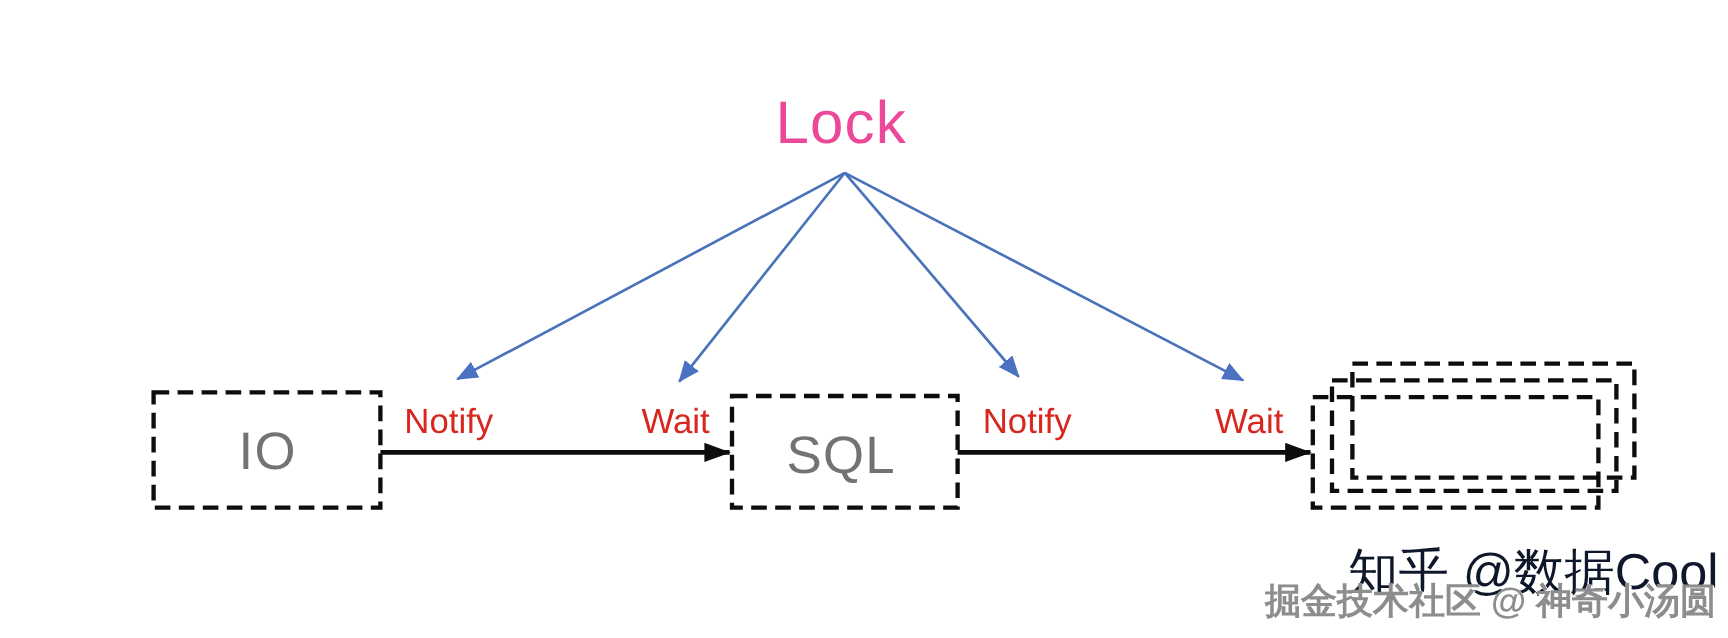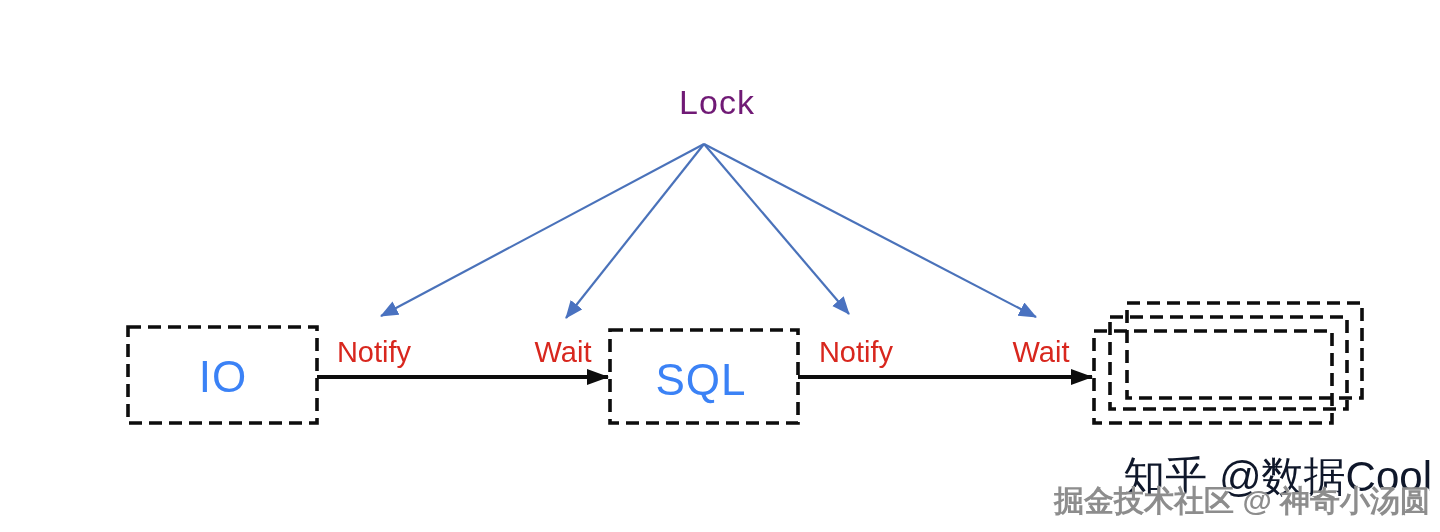--- a/index.html
+++ b/index.html
@@ -21,28 +21,27 @@
     top: 0;
   }
   .abs {
     position: absolute;
     white-space: nowrap;
   }
   .centered {
     transform: translate(-50%, -50%);
   }
   .title-red {
-    color: #701a75;
-    font-size: 34px;
+    color: #ec4899;
+    font-size: 50px;
     font-weight: 500;
     letter-spacing: 1px;
-    margin-left: 16px;
   }
   .node-text {
-    color: #3b82f6;
+    color: #737373;
     font-size: 44px;
     font-weight: 400;
     letter-spacing: 1px;
   }
   .edge-label {
     color: #d8271e;
     font-size: 29px;
     font-weight: 400;
     text-align: center;
   }

